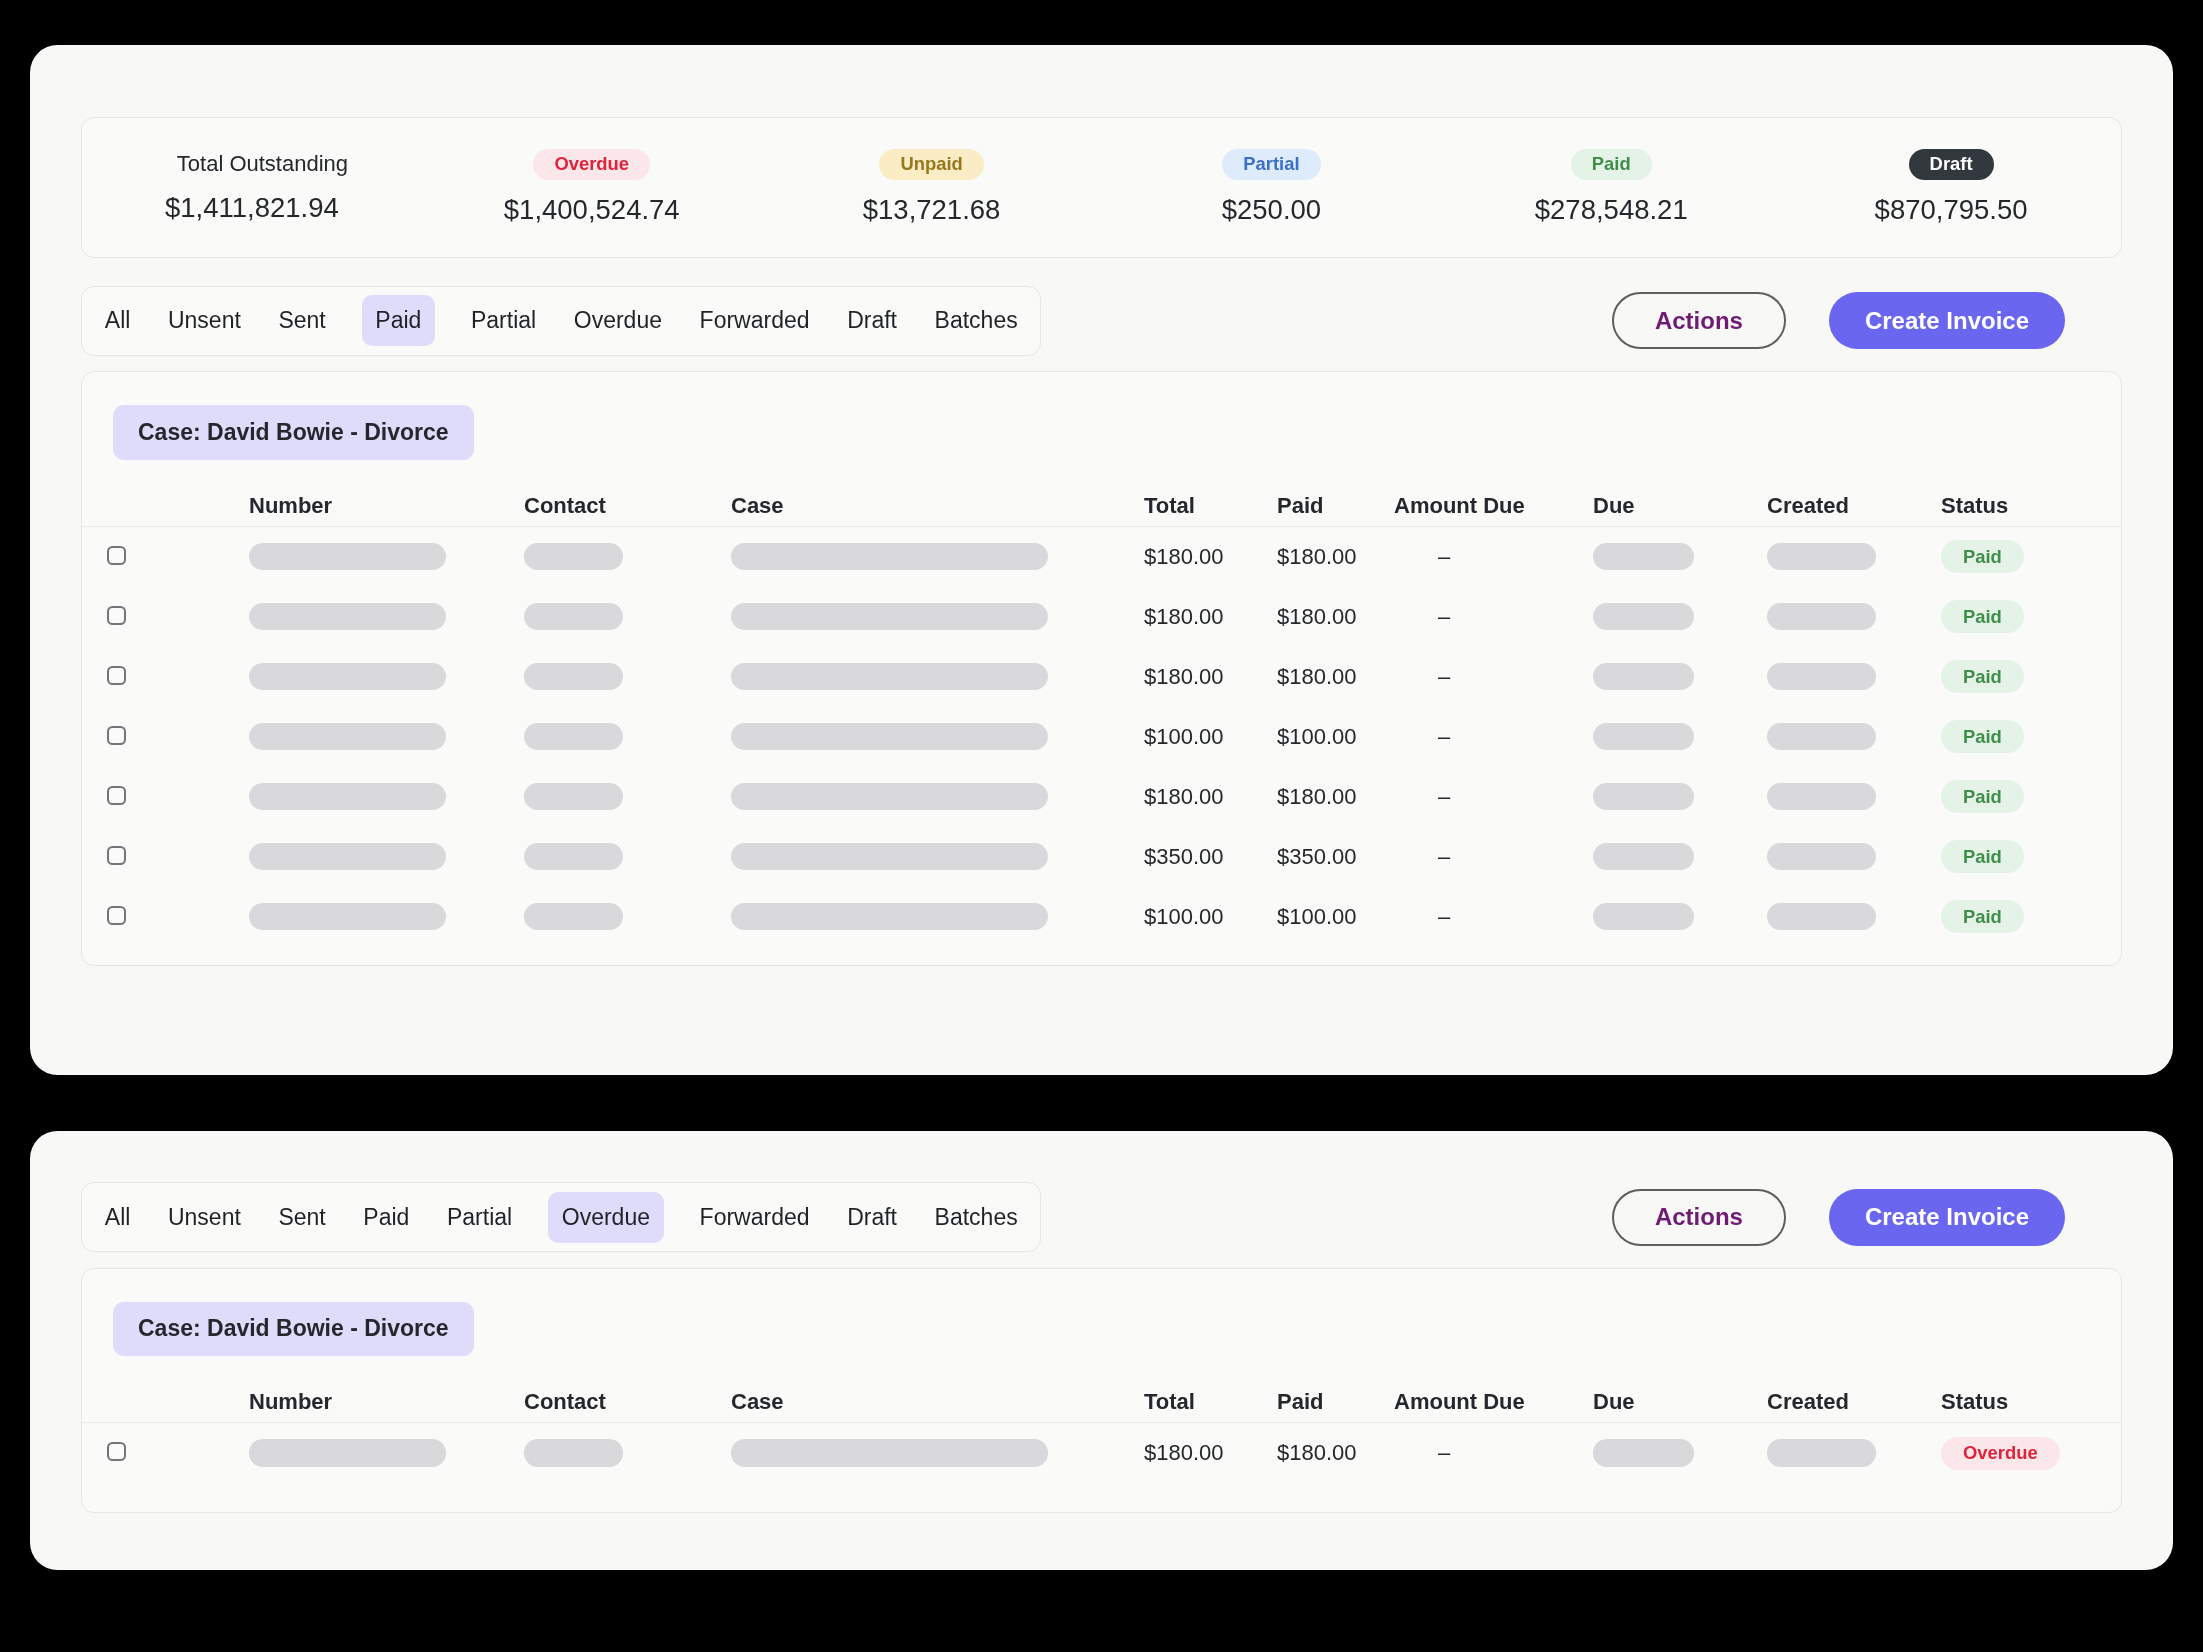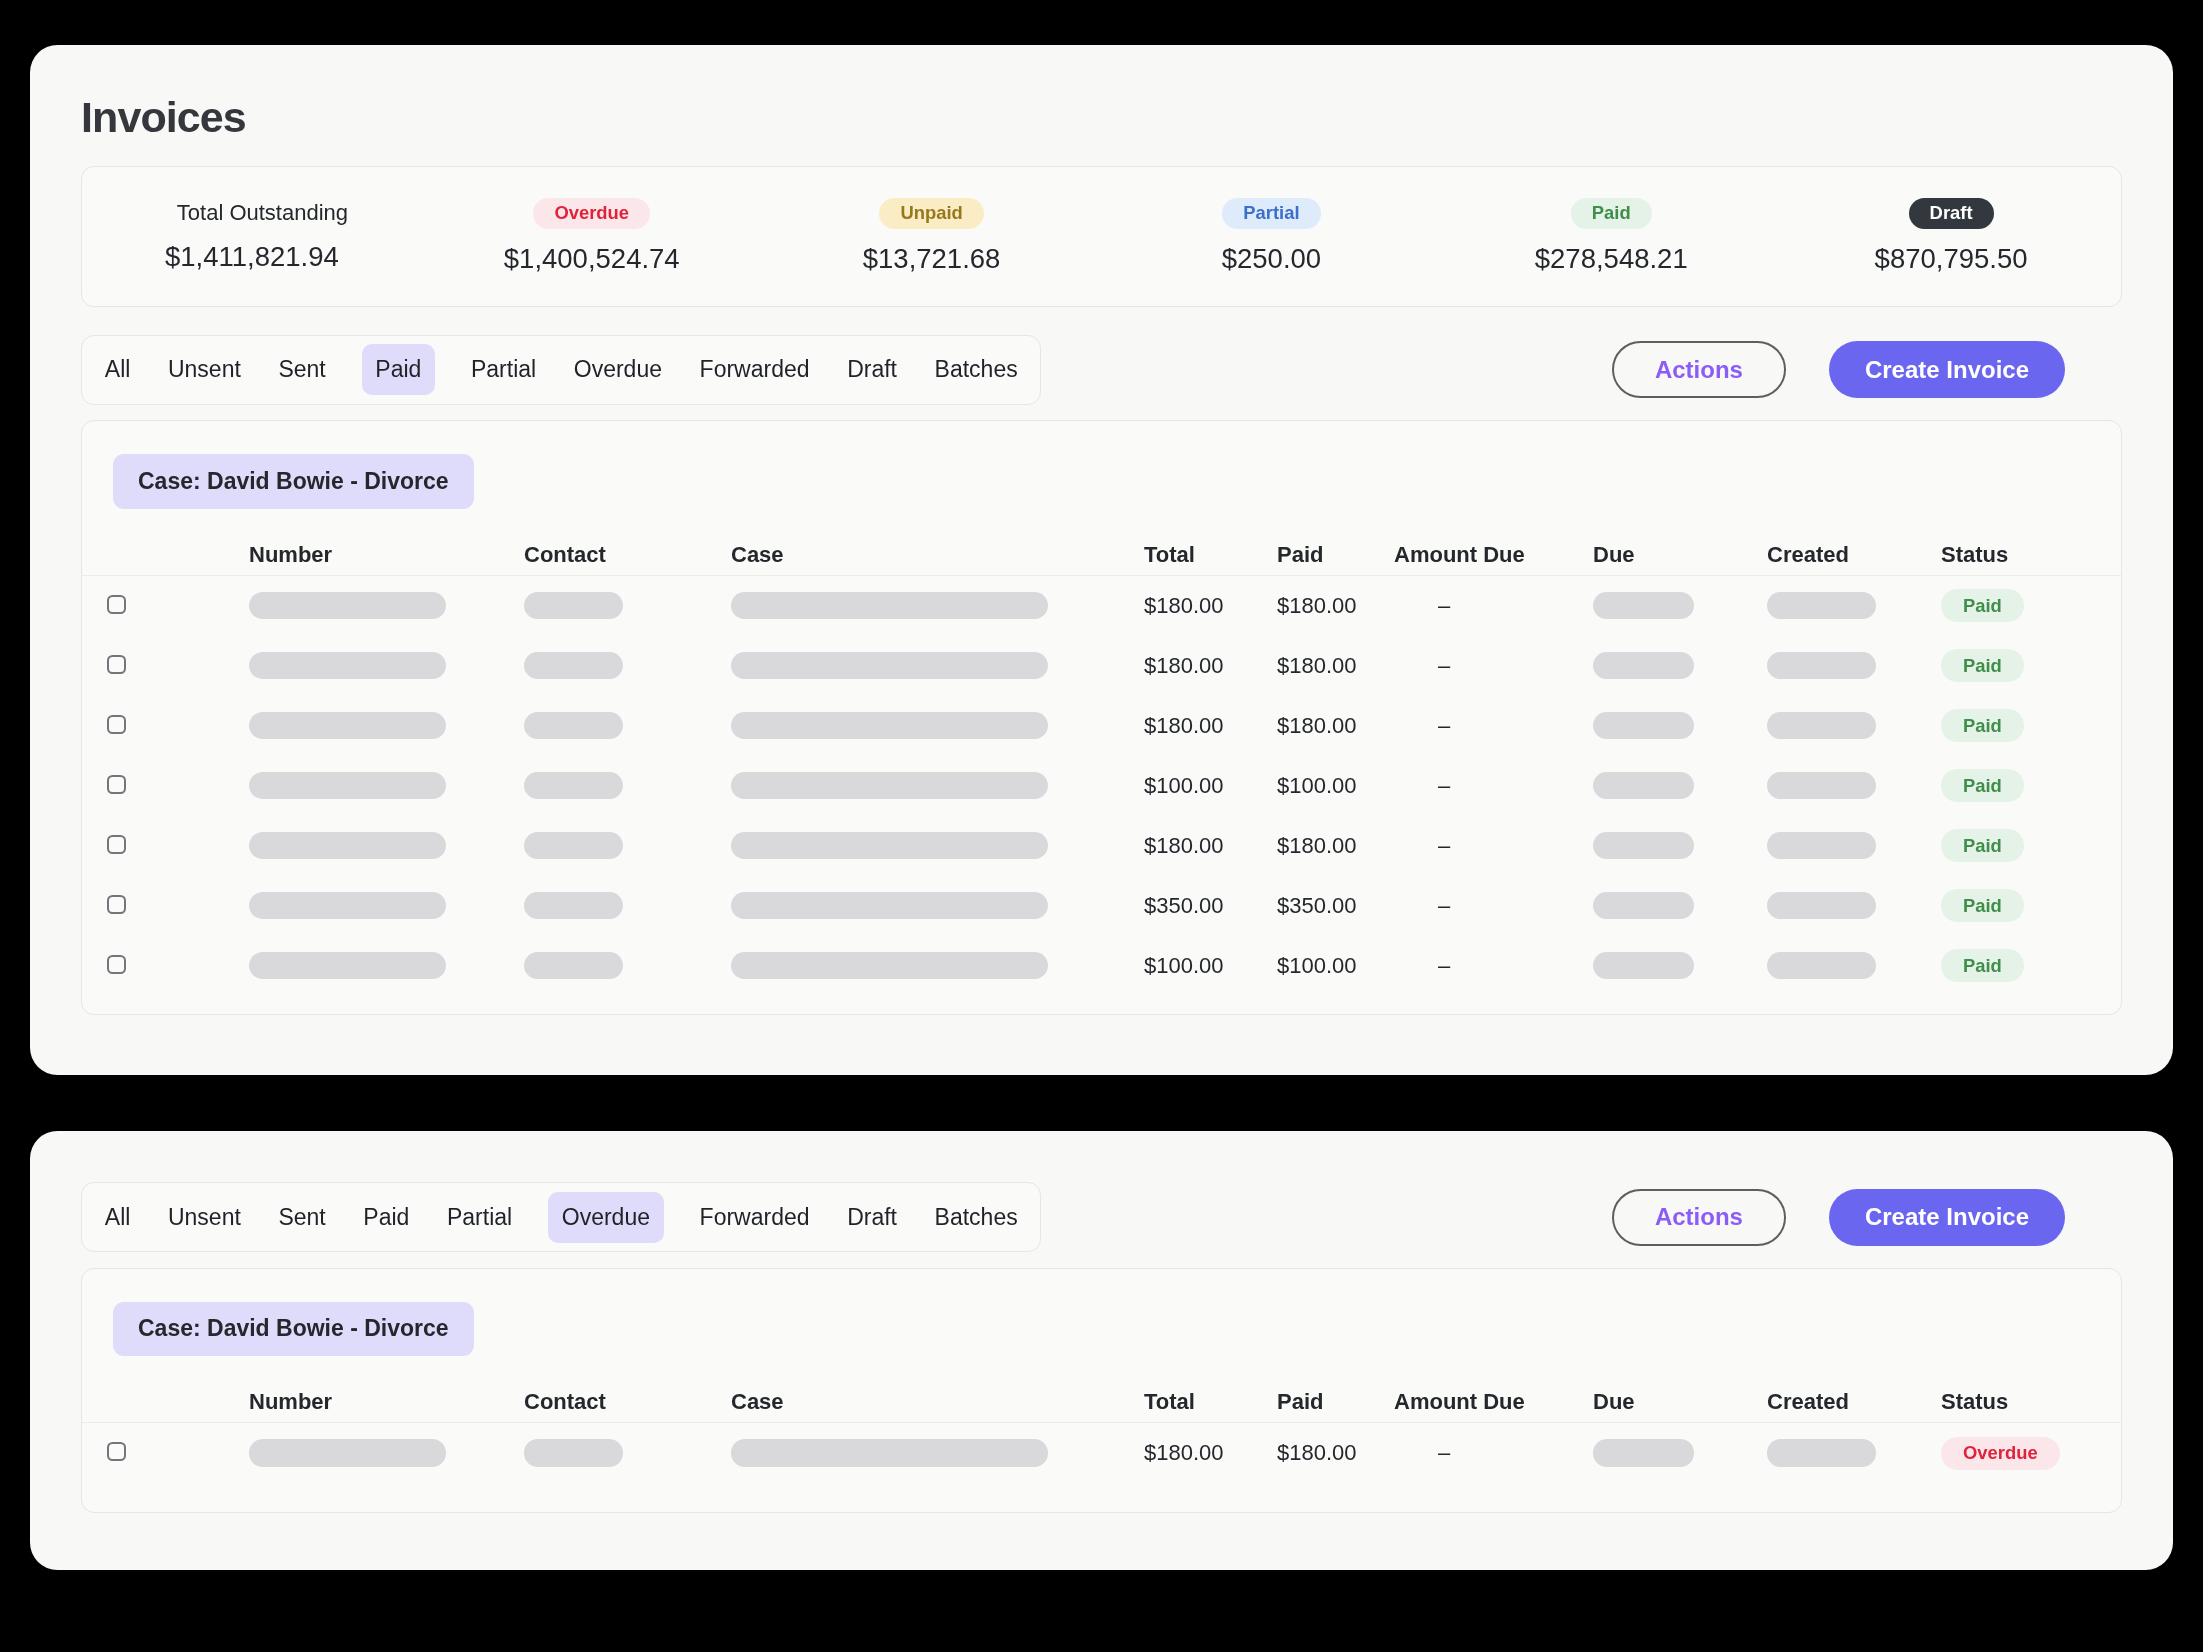--- a/index.html
+++ b/index.html
@@ -41,21 +41,21 @@
   .pill.draft{background:var(--draft);color:#fff;}
 
   
   .controls-row{margin-top:27.5px;display:flex;justify-content:space-between;align-items:center;height:70px;}
   .tabs{height:70px;background:var(--card);border:0.9px solid var(--border);border-radius:13px;
     display:flex;align-items:center;gap:34px;padding:0 21px;}
   .tab{font-size:23px;color:#1F2227;padding:11px 1.8px;cursor:pointer;white-space:nowrap;}
   .tab.selected{background:var(--lav);border-radius:10px;padding:12px 13.8px;}
   .buttons{display:flex;align-items:center;gap:43px;margin-right:57px;}
   .btn{height:57px;border-radius:917px;font-size:24px;font-weight:700;display:flex;align-items:center;cursor:pointer;}
-  .btn-outline{border:2.8px solid #5E5E5E;color:#8b5cf6;background:transparent;padding:4px 41px;}
+  .btn-outline{border:2.8px solid #5E5E5E;color:#701a75;background:transparent;padding:4px 41px;}
   .btn-primary{border:none;background:var(--indigo);color:#fff;padding:0 36px;}
 
   
   .table-card{margin-top:15.6px;background:var(--card);border:0.9px solid var(--border);border-radius:13px;
     padding:33px 0 18.4px;}
   .chip{display:inline-block;margin-left:31px;background:var(--lav);border-radius:11px;
     padding:13.8px 25px;font-size:23px;font-weight:700;color:var(--ink);cursor:pointer;}
   .tbl{margin-top:26px;}
   .trow{display:grid;grid-template-columns:142px 275px 207px 413px 133px 117px 199px 174px 174px 150px;
     align-items:center;}
@@ -76,21 +76,20 @@
   .badge.paid{background:var(--green-bg);color:var(--green);}
   .badge.overdue{background:var(--red-bg);color:var(--red);}
   .panel-bottom .table-card{padding-bottom:29px;}
 </style>
 </head>
 <body>
 
 <div class="canvas">
 
   <section class="panel panel-top">
-    <h1 class="page-title">Invoices</h1>
 
     <div class="summary-card">
       <div class="stat">
         <span class="stat-label">Total Outstanding</span>
         <span class="stat-value">$1,411,821.94</span>
       </div>
       <div class="stat">
         <span class="pill overdue">Overdue</span>
         <span class="stat-value">$1,400,524.74</span>
       </div>

